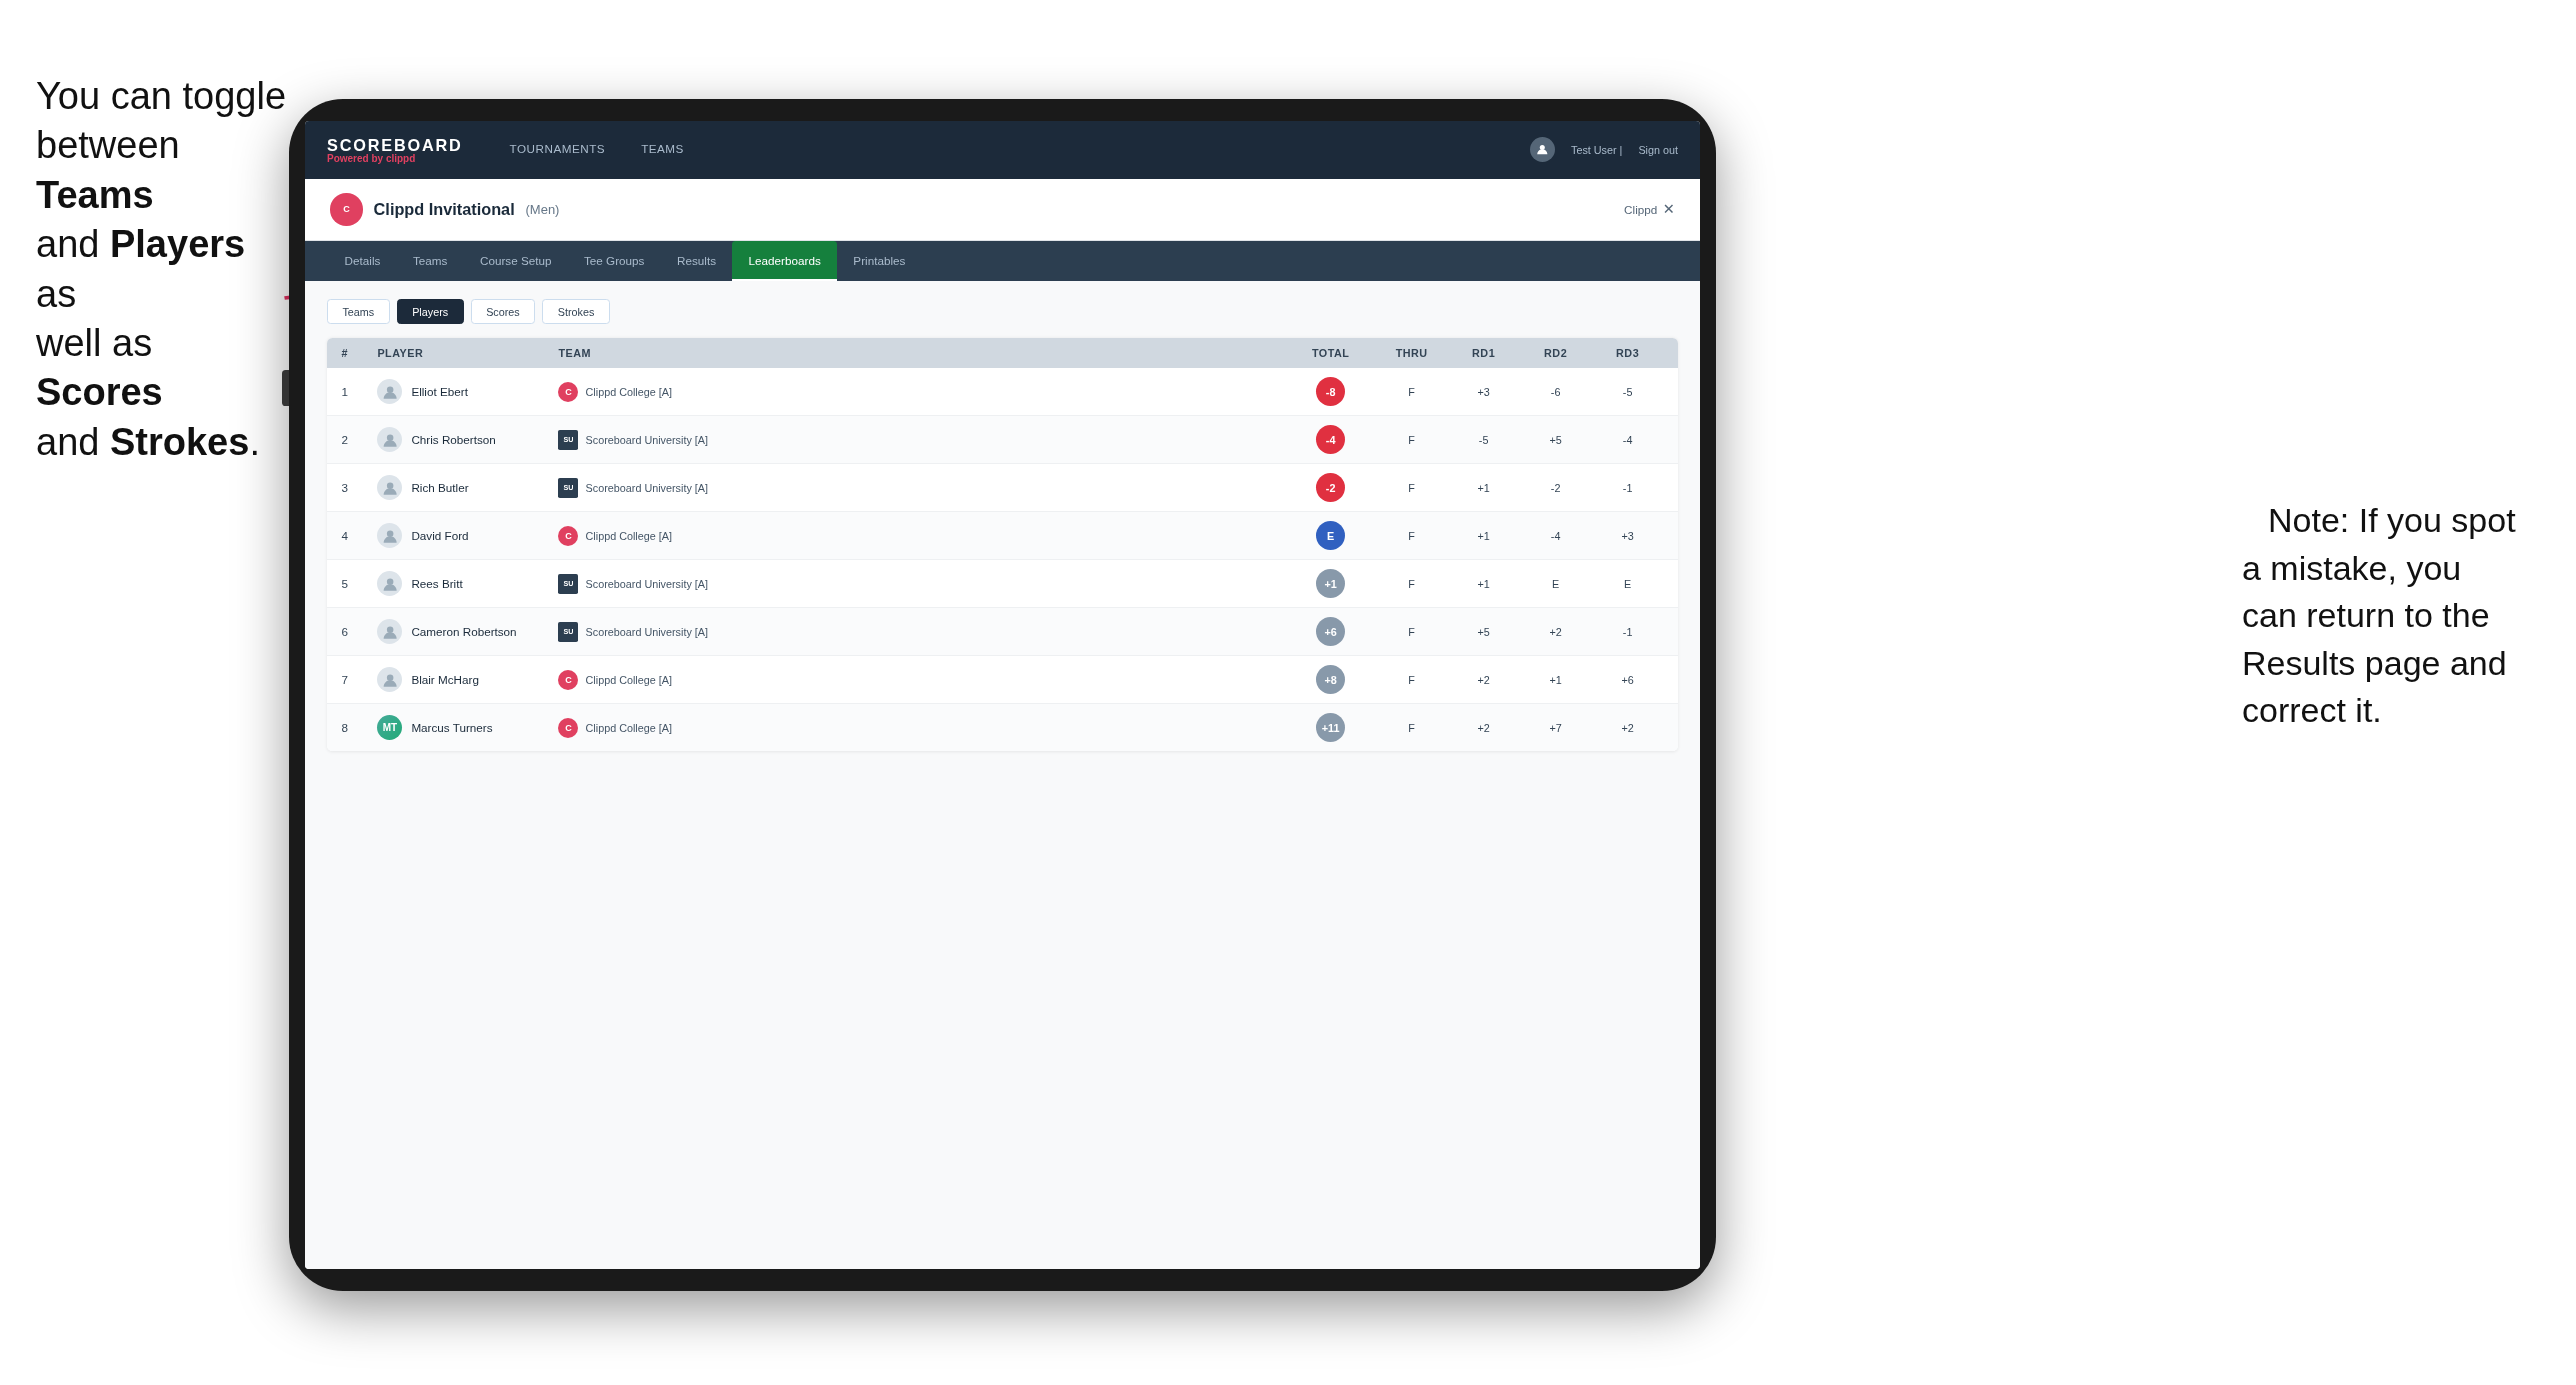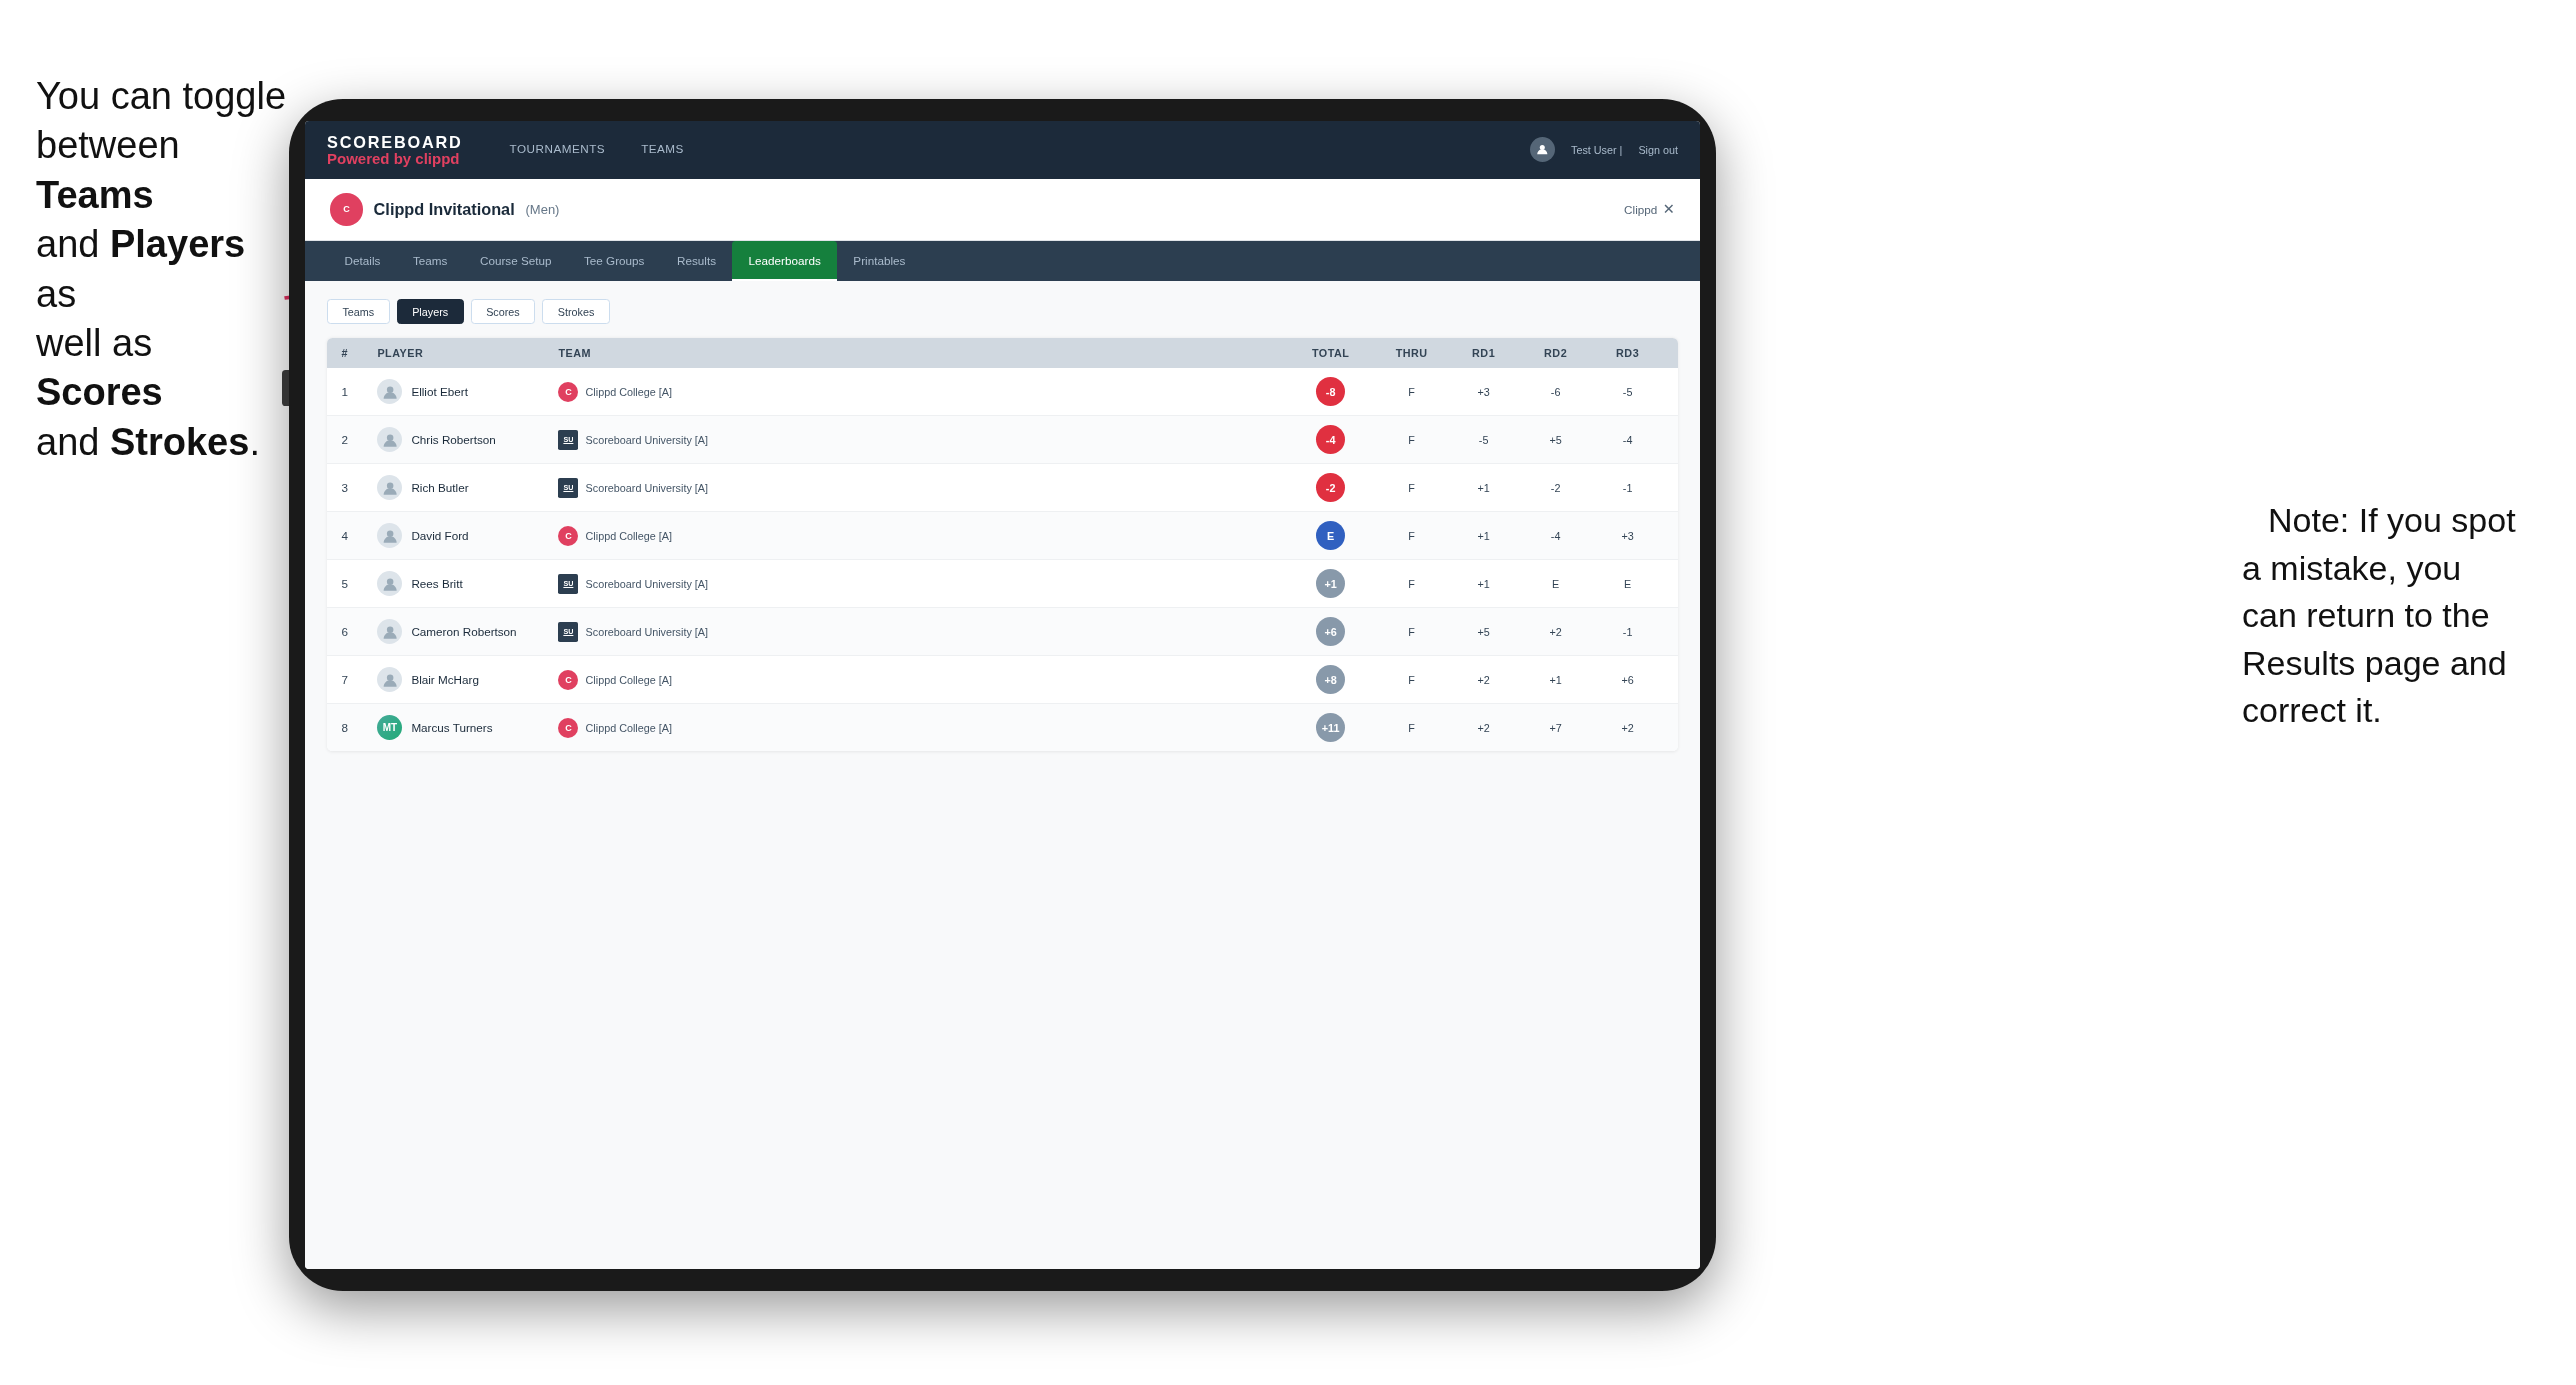--- a/index.html
+++ b/index.html
@@ -83,21 +83,21 @@
     .logo-text {
       color: #ffffff;
       font-size: 16.3px;
       font-weight: 800;
       letter-spacing: 1.8px;
       text-transform: uppercase;
     }
 
     .logo-sub {
       color: #8899aa;
-      font-size: 15px;
+      font-size: 10px;
       margin-top: -1.8px;
     }
 
     .logo-sub span {
       color: #e04060;
       font-weight: 600;
     }
 
     .nav-links {
       display: flex;
@@ -351,21 +351,20 @@
 
     .team-logo-dark {
       background: #2c3e50;
       border-radius: 1.8px;
       display: flex;
       align-items: center;
       justify-content: center;
       color: white;
       font-size: 7.2px;
       font-weight: 700;
-      text-decoration: underline;
     }
 
     .score-badge {
       width: 29px;
       height: 29px;
       border-radius: 50%;
       display: flex;
       align-items: center;
       justify-content: center;
       font-size: 10.8px;

